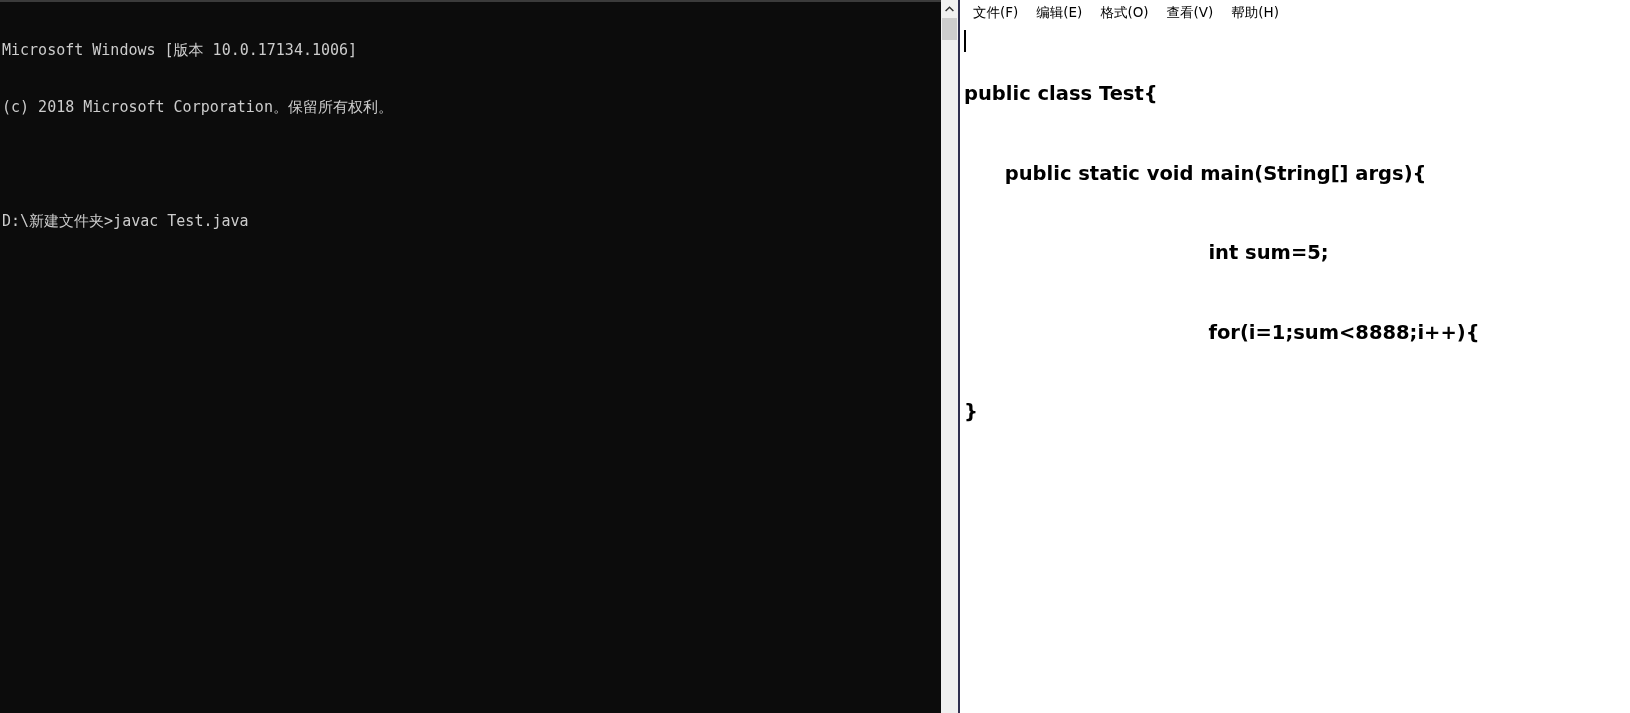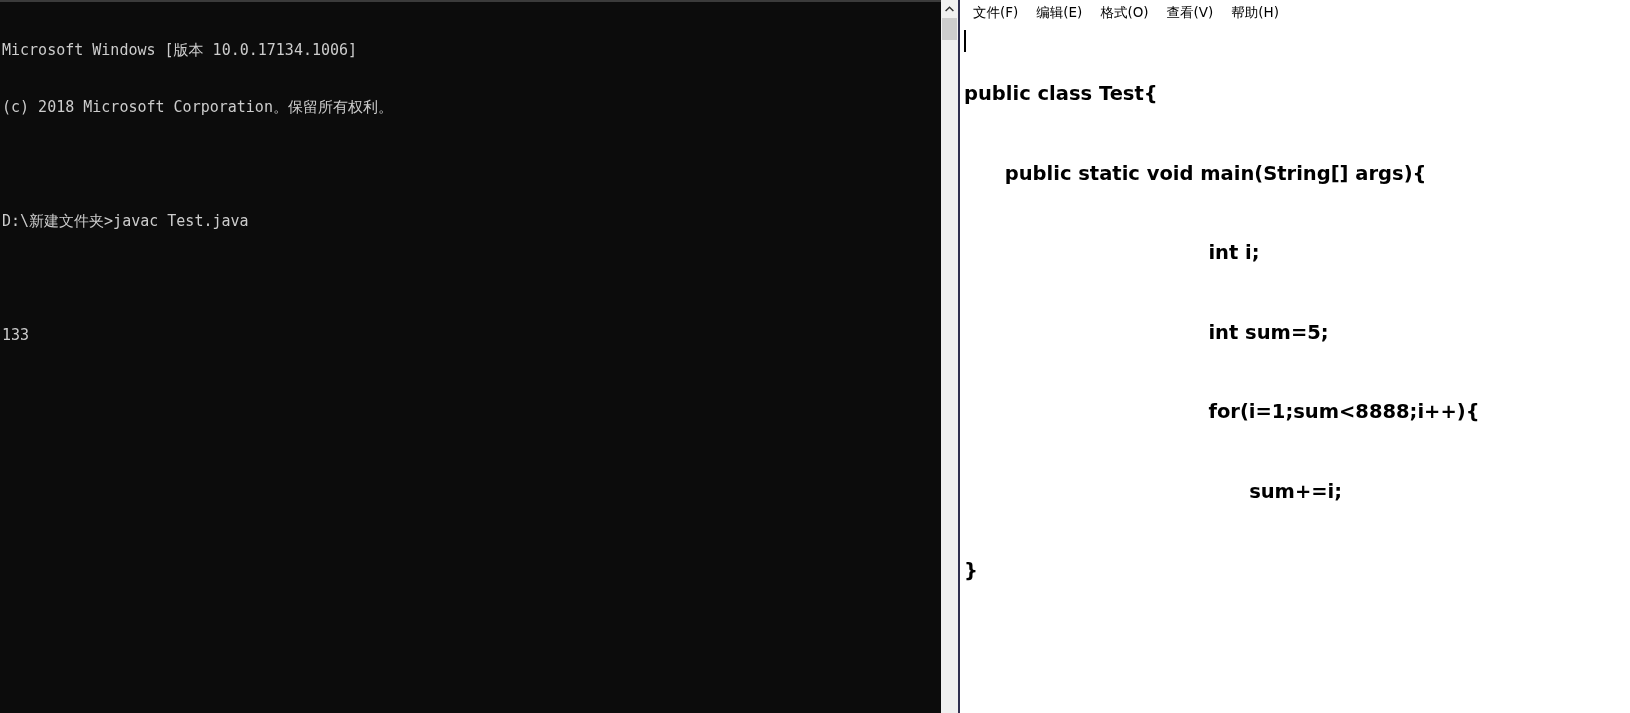--- a/index.html
+++ b/index.html
@@ -174,21 +174,20 @@
 <div id="root">
 
   <div class="console-window">
     <div class="console-topline"></div>
     <div class="console-text">
       <div class="console-line">Microsoft Windows [版本 10.0.17134.1006]</div>
       <div class="console-line">(c) 2018 Microsoft Corporation。保留所有权利。</div>
       <div class="console-line blank"></div>
       <div class="console-line">D:\新建文件夹&gt;javac Test.java</div>
       <div class="console-line blank"></div>
-      <div class="console-line">133</div>
       <div class="console-line blank"></div>
     </div>
   </div>
 
   <div class="console-scrollbar">
     <div class="console-scroll-track"></div>
     <div class="console-scroll-up">
       <svg width="9" height="6" viewBox="0 0 9 6" aria-hidden="true">
         <path d="M0.6 5.1 L4.5 1.2 L8.4 5.1" fill="none" stroke="#303030" stroke-width="1.4"></path>
       </svg>
@@ -204,24 +203,22 @@
       <div class="menu-item">文件(F)</div>
       <div class="menu-item">编辑(E)</div>
       <div class="menu-item">格式(O)</div>
       <div class="menu-item">查看(V)</div>
       <div class="menu-item">帮助(H)</div>
     </div>
 
     <div class="editor">
       <div class="code-line">public class Test{</div>
       <div class="code-line">      public static void main(String[] args){</div>
-      <div class="code-line">                                    int i;</div>
       <div class="code-line">                                    int sum=5;</div>
       <div class="code-line">                                    for(i=1;sum&lt;8888;i++){</div>
-      <div class="code-line">                                          sum+=i;</div>
       <div class="code-line">}</div>
       <div class="code-line"></div>
       
       
       
       
     </div>
 
     <div class="caret"></div>
   </div>

